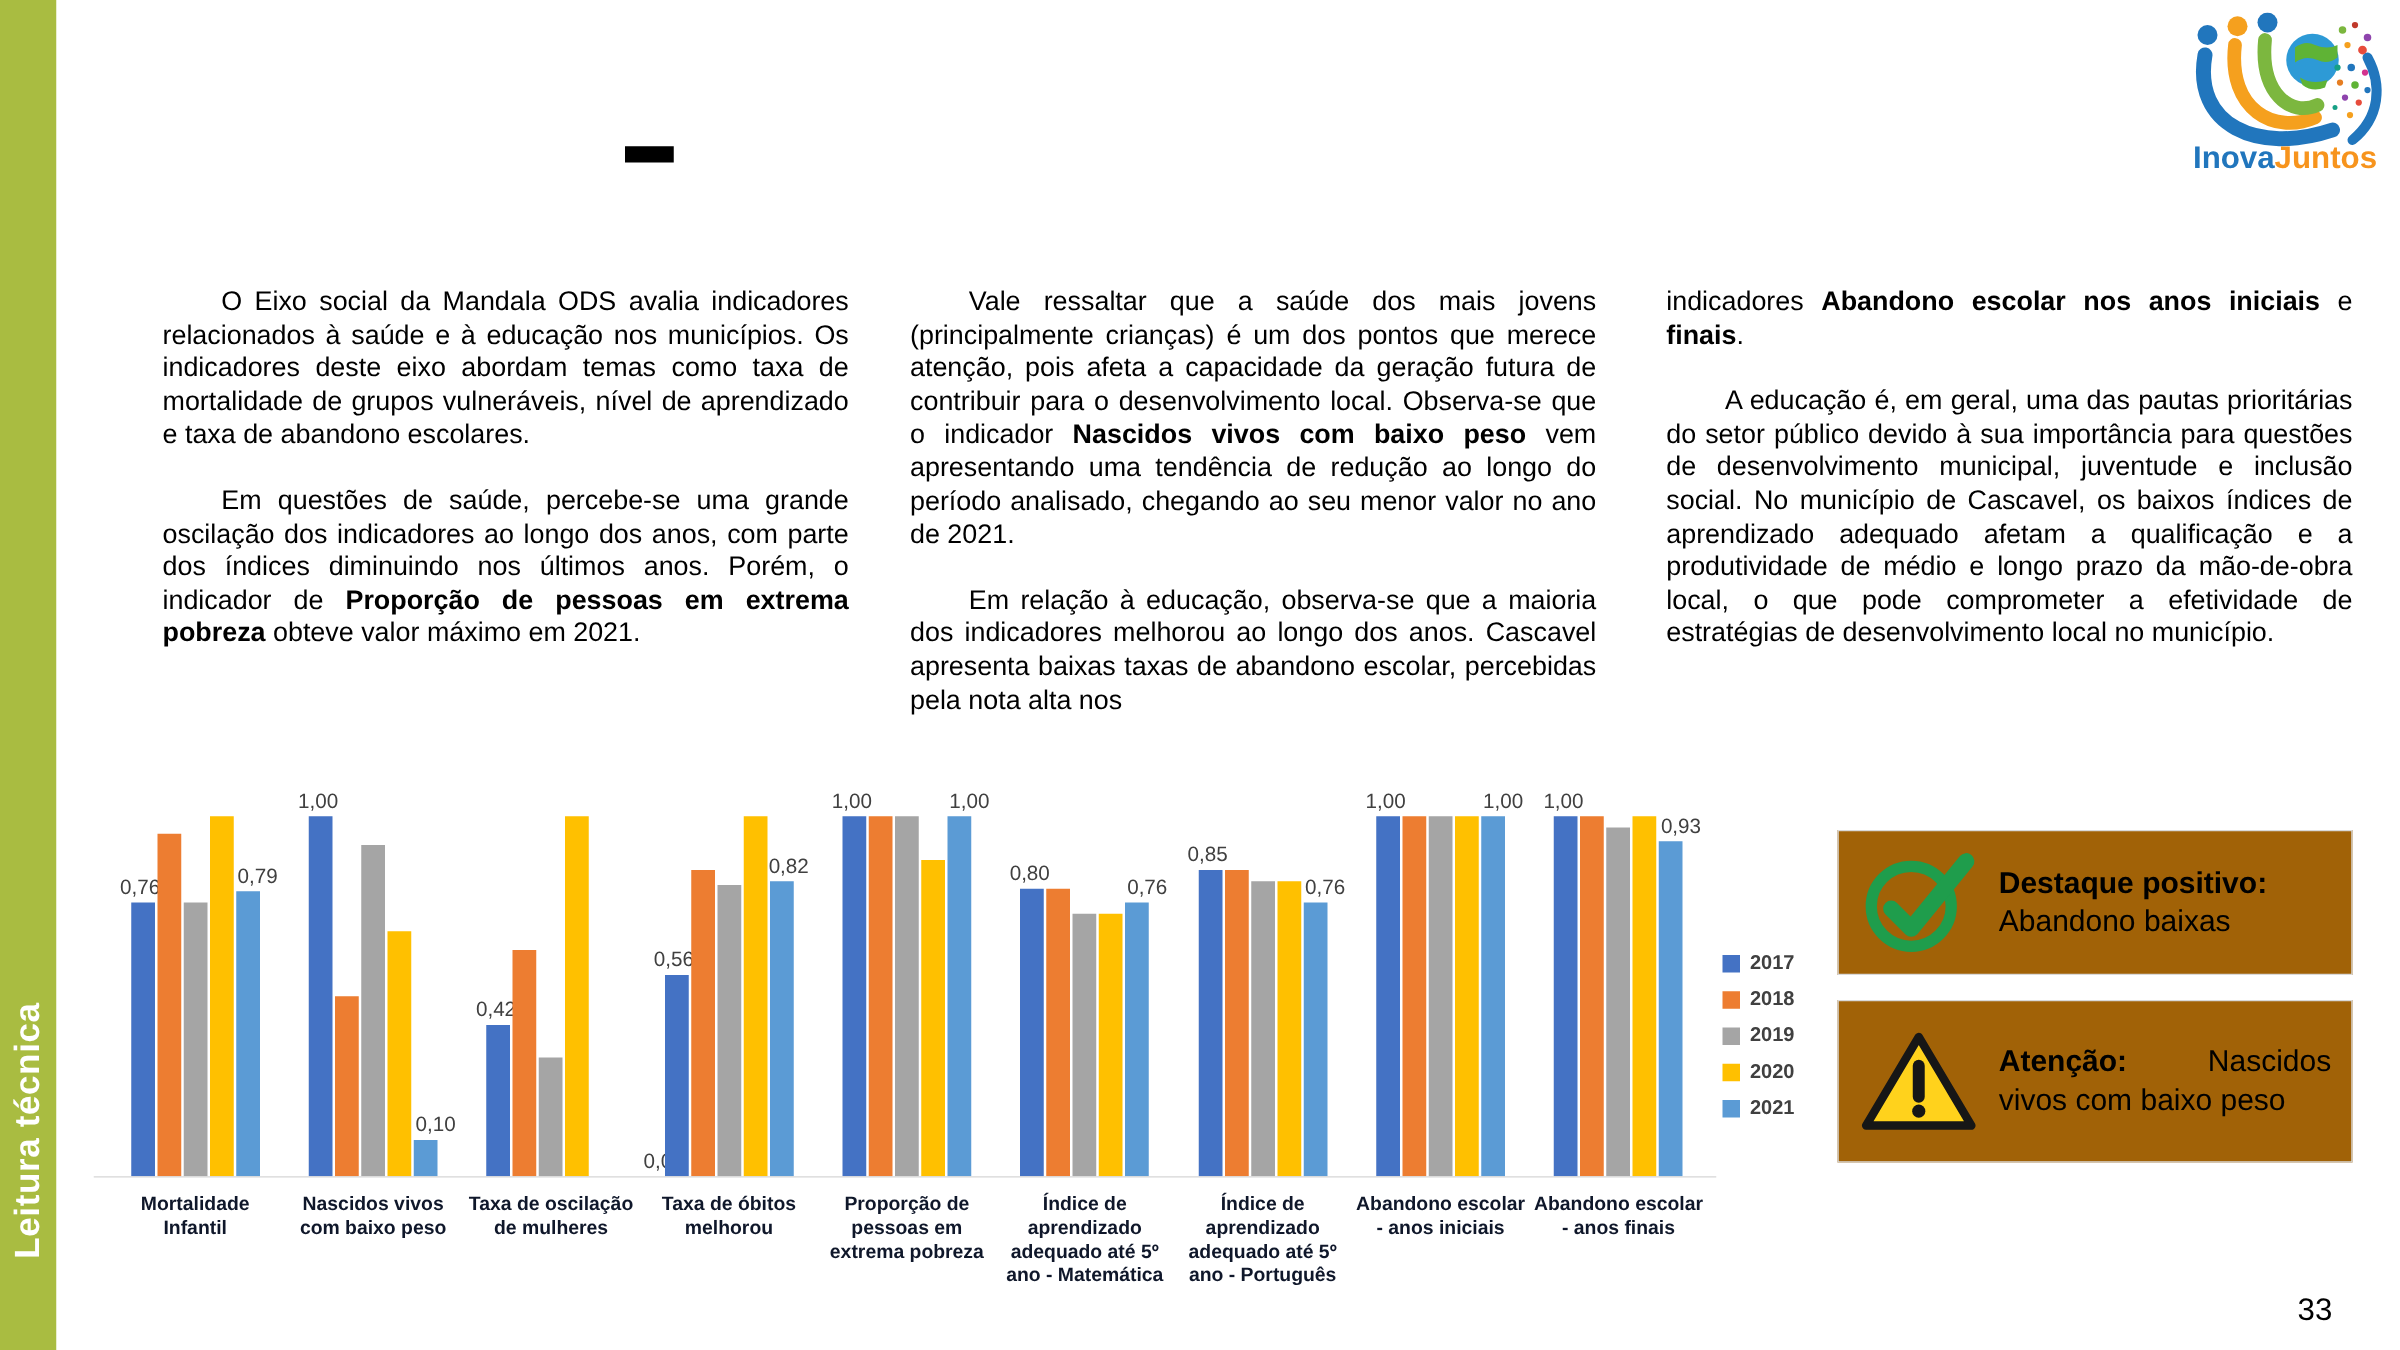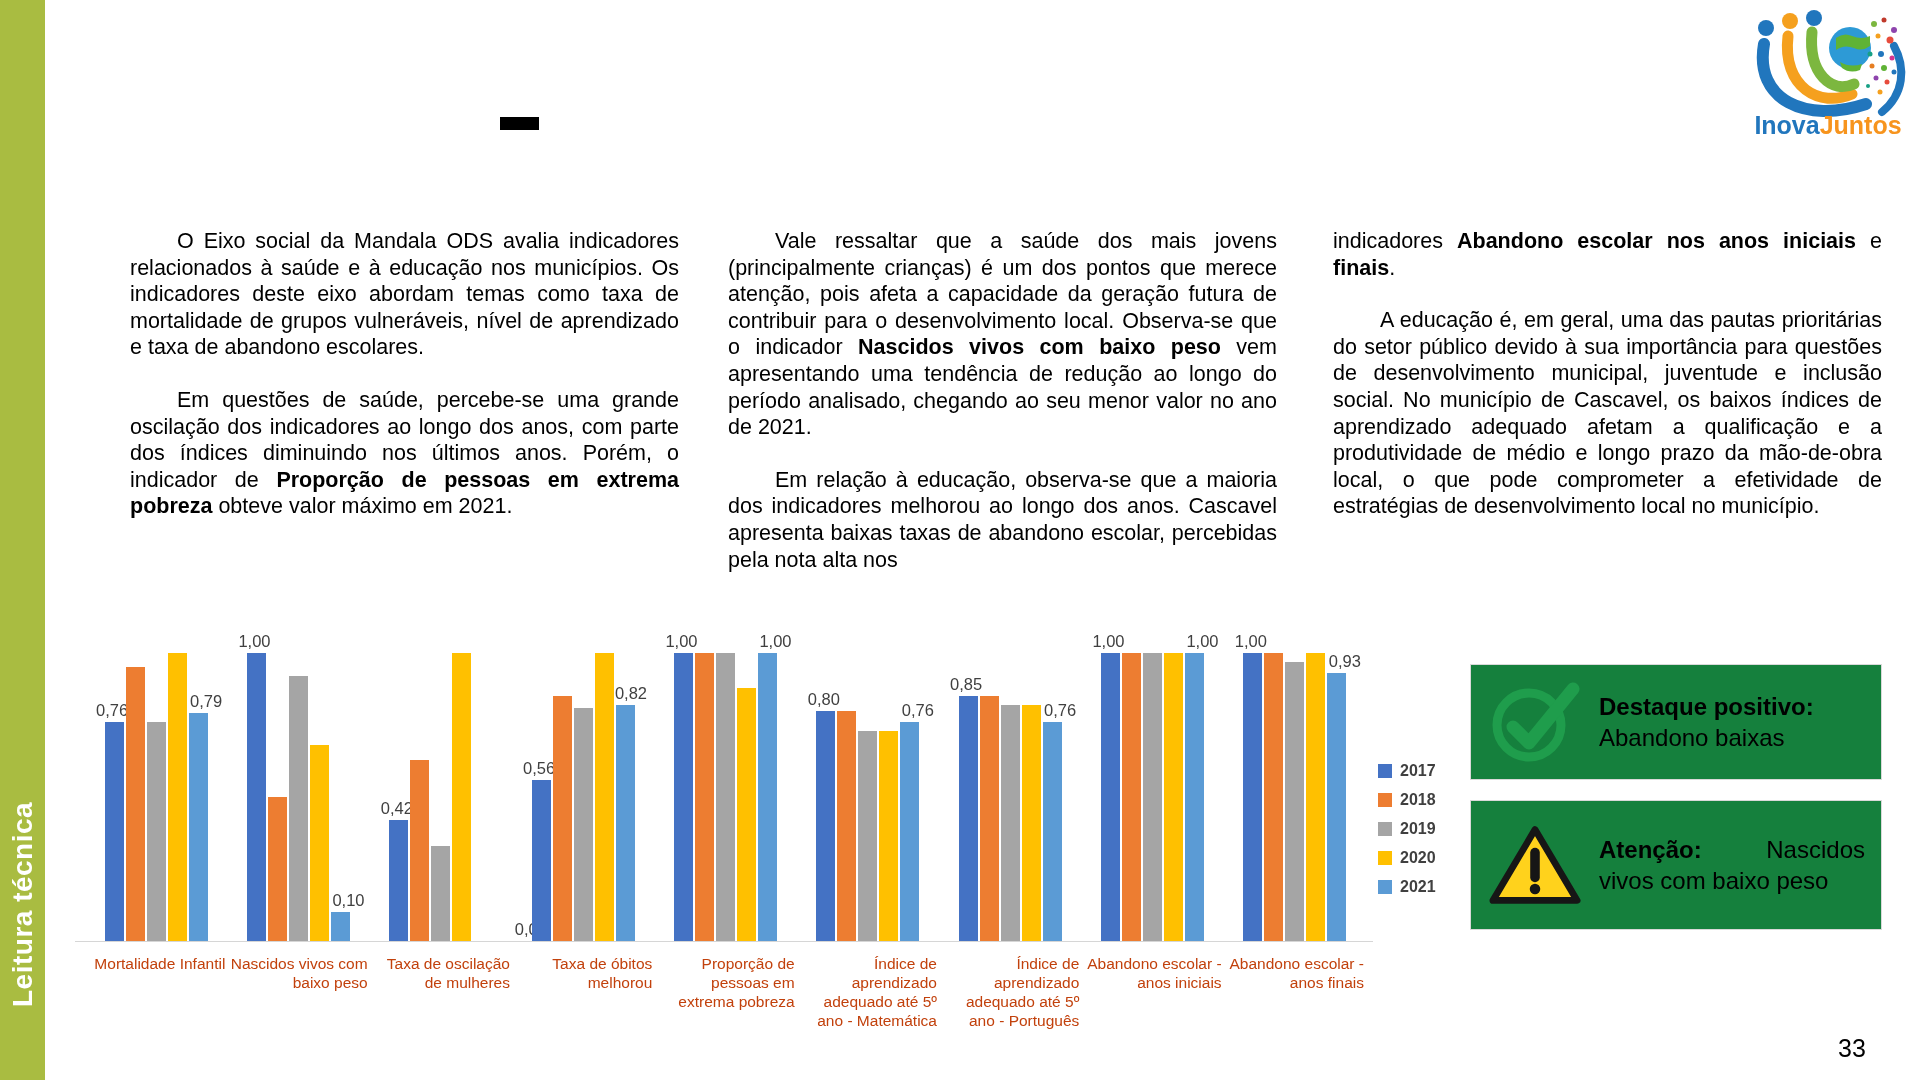--- a/index.html
+++ b/index.html
@@ -24,29 +24,29 @@
 
   .chart{position:absolute;left:85px;top:650px;width:1281px;height:291px}
   .groups{display:flex;height:291px}
   .group{position:relative;flex:1 1 0}
   .bars{position:absolute;left:0;right:0;bottom:0;height:291px;display:flex;
     align-items:flex-end;justify-content:center;gap:2px}
   .bar{width:19px}
   .vlabel{position:absolute;width:44px;text-align:center;font-size:16.5px;color:#404040;white-space:nowrap}
   .axis{position:absolute;left:75px;top:941px;width:1298px;height:1px;background:#D6D6D6}
   .cats{position:absolute;left:85px;top:942px;width:1281px;display:flex}
-  .cat{flex:1 1 0;padding:12px 2px 0;text-align:right;font-size:15.5px;font-weight:400;
-    color:#c2410c;line-height:19px}
+  .cat{flex:1 1 0;padding:12px 2px 0;text-align:center;font-size:15.5px;font-weight:700;
+    color:#0f172a;line-height:19px}
 
   .legend{position:absolute;left:1378px;top:762px}
   .lg-item{display:flex;align-items:center;margin-bottom:11px}
   .sw{width:14px;height:14px;display:inline-block}
   .lg-t{margin-left:8px;font-size:16px;font-weight:700;color:#404040}
 
-  .callout{position:absolute;left:1470px;width:412px;background:#15803d;border:1px solid #D9D9D9;
+  .callout{position:absolute;left:1470px;width:412px;background:#a16207;border:1px solid #D9D9D9;
     display:flex;align-items:center}
   .callout1{top:664px;height:116px}
   .callout2{top:800px;height:130px}
   .co-icon{flex:0 0 128px;display:flex;align-items:center;justify-content:center}
   .co-text{font-size:24px;line-height:31px;flex:1;padding-right:16px}
   .co-line1{display:flex;justify-content:space-between}
 
   .pagenum{position:absolute;left:1838px;top:1034px;font-size:25px}
 </style>
 </head>

